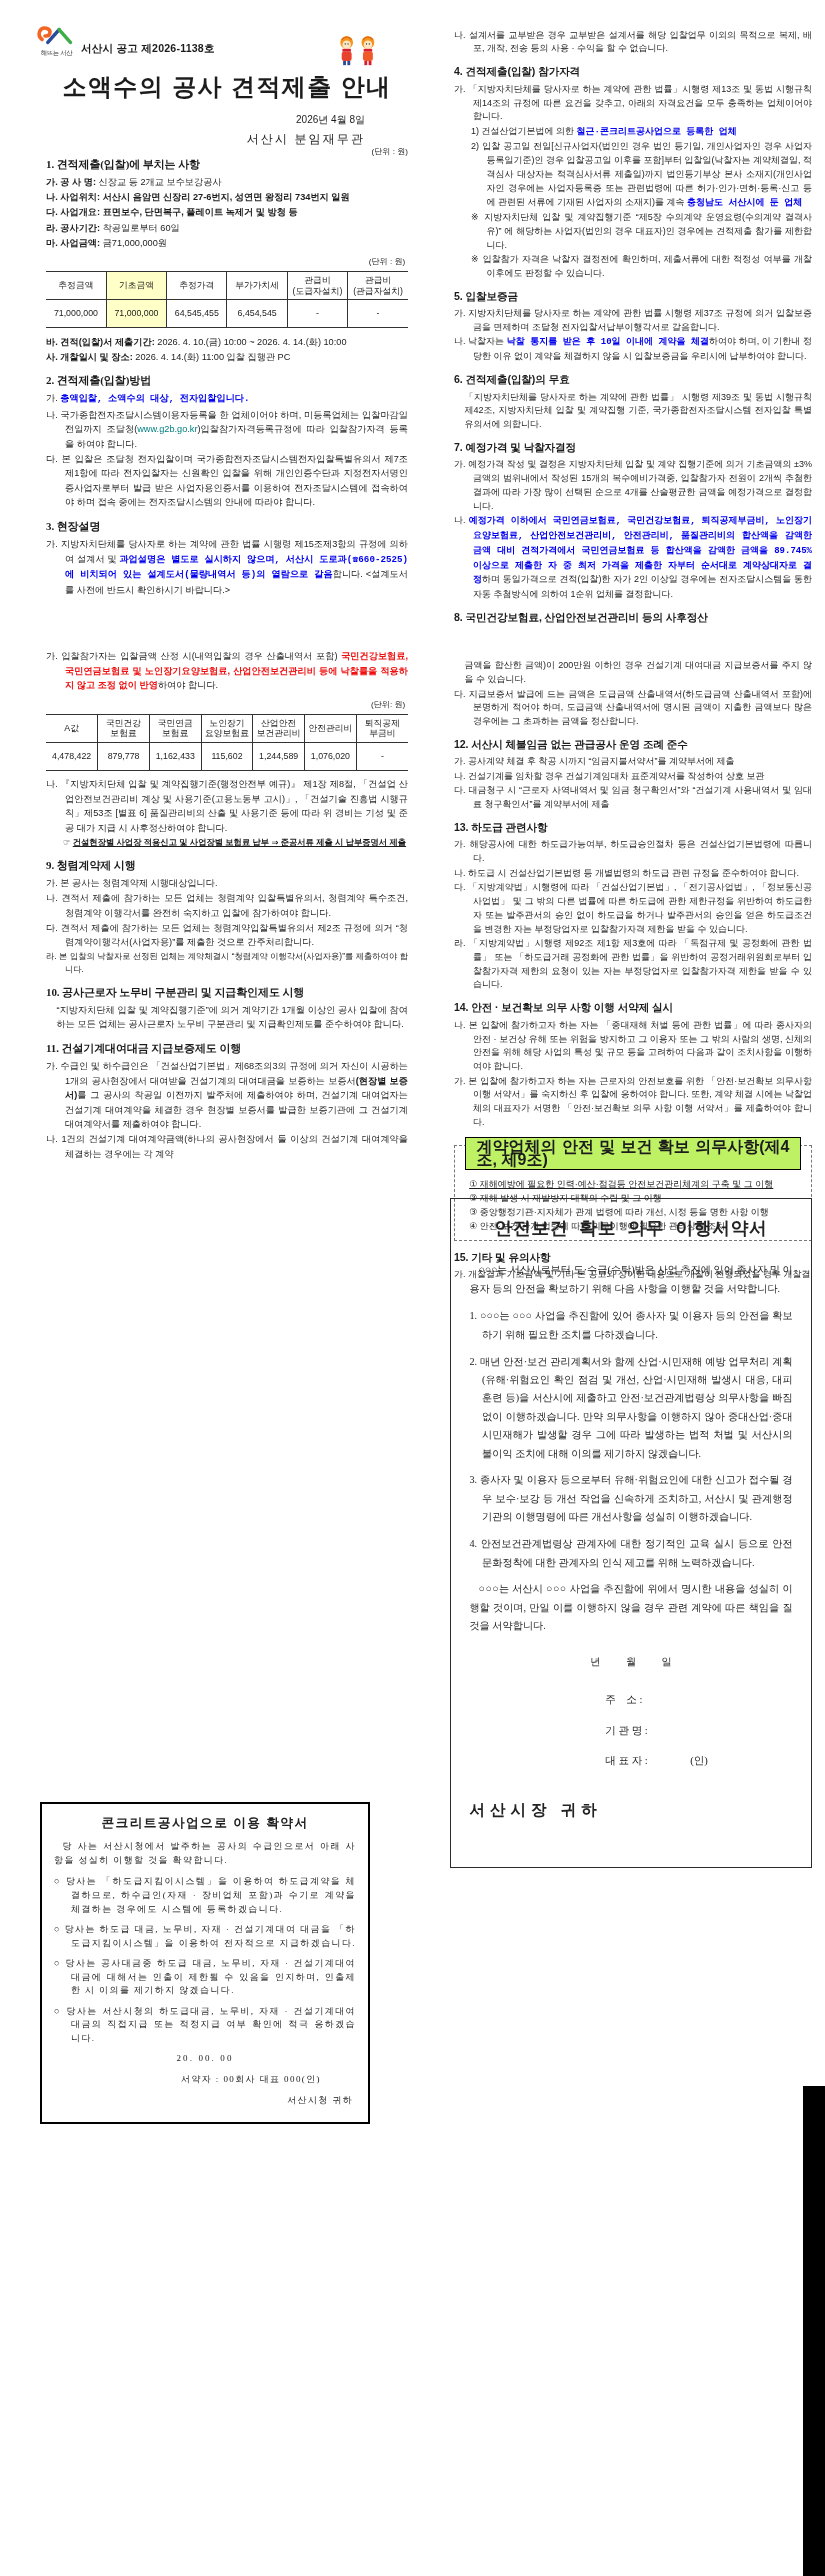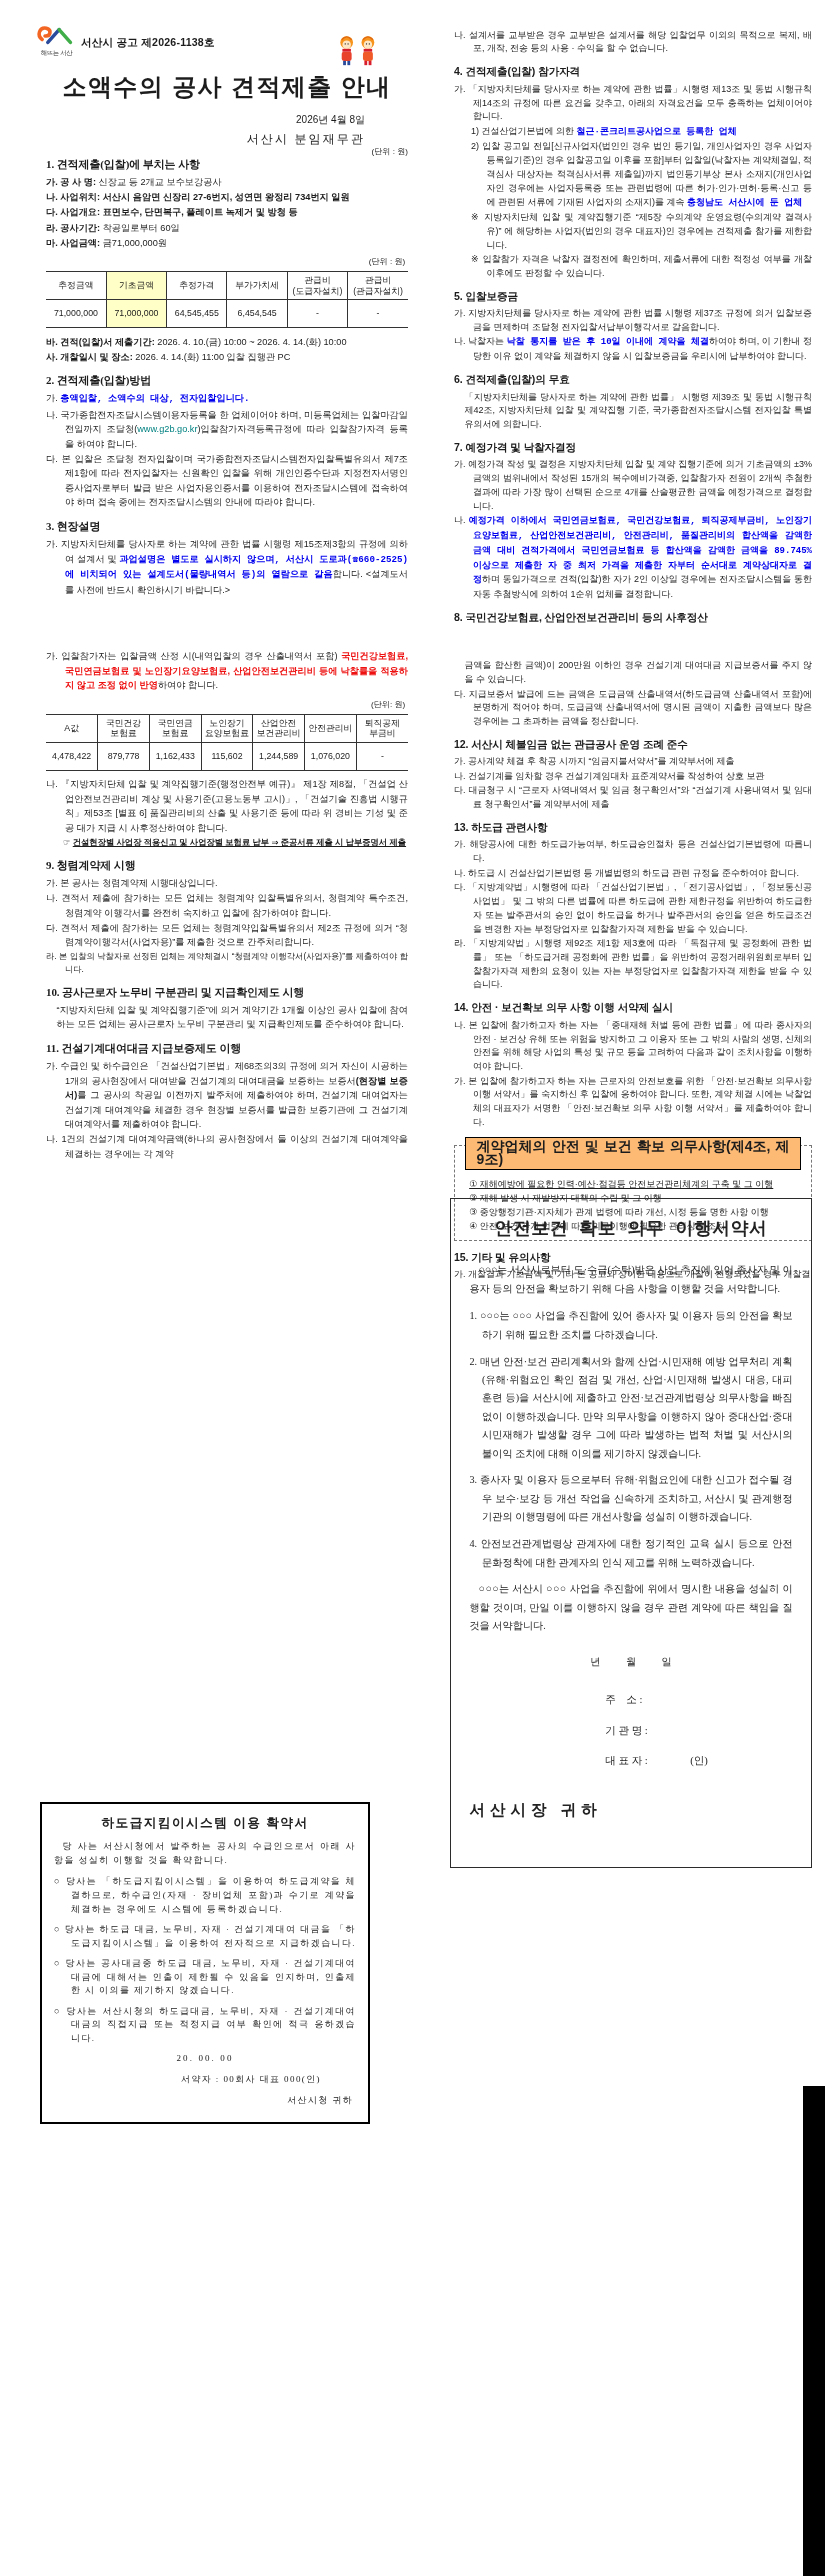--- a/index.html
+++ b/index.html
@@ -2,21 +2,21 @@
 <html style="font-size:11.3px"><head>
 <meta charset="utf-8">
 <style>
   html,body{margin:0;padding:0;background:#9a9a9a;}
   .page{position:relative;width:825px;height:2576px;background:#ffffff;margin:0 auto;
         font-family:"Liberation Sans","DejaVu Sans",sans-serif;color:#1c1c1c;overflow:hidden;}
 
   
   .logo{position:absolute;left:31px;top:24px;width:51px;text-align:center;}
   .logo-caption{font-size:6.4px;color:#333;margin-top:-1.4px;letter-spacing:-0.4px;}
-  .notice-no{position:absolute;left:81px;top:36px;font-size:10.6px;font-weight:bold;letter-spacing:0.2px;}
+  .notice-no{position:absolute;left:81px;top:42px;font-size:10.6px;font-weight:bold;letter-spacing:0.2px;}
   .mascots{position:absolute;left:336px;top:34px;}
   .doc-title{position:absolute;left:46px;top:71px;width:362px;text-align:center;
              font-size:24px;font-weight:bold;letter-spacing:1.4px;}
   .date-issuer{position:absolute;left:46px;top:113px;width:319px;text-align:right;}
   .date-line{font-size:10px;}
   .issuer-line{font-size:12px;letter-spacing:2.1px;margin-top:3.5px;}
   .unit-top{position:absolute;left:46px;top:146px;width:362px;text-align:right;font-size:8.1px;color:#222;}
 
   
   .col{position:absolute;text-align:justify;}
@@ -47,22 +47,22 @@
                   margin:1.4px 0 6.4px;text-align:center;}
   table.doc-table th,table.doc-table td{border:0.7px solid #333;font-weight:normal;}
   table.doc-table th{white-space:pre-line;padding:2.8px 0.7px;font-size:8.8px;line-height:10.6px;}
   table.doc-table td{padding:6.4px 0.7px;font-size:8.8px;}
   table.doc-table tr > :first-child{border-left:none;}
   table.doc-table tr > :last-child{border-right:none;}
   .cell-hl{background:#ffffc8;}
   .cell-b{font-weight:bold;}
 
   .dash-box{border:1.4px dashed #777;margin:15.5px 0 7px;padding:11.3px 10px 7px;}
-  .dash-title{border:1.4px solid #000;background:#fdba74;width:-moz-fit-content;width:fit-content;
-              margin:-21px auto 7px;padding:2.1px 10.6px;font-weight:bold;font-size:14px;}
+  .dash-title{border:1.4px solid #000;background:#bef264;width:-moz-fit-content;width:fit-content;
+              margin:-21px auto 7px;padding:2.1px 10.6px;font-weight:bold;font-size:16px;}
   .dash-item{font-size:9px;line-height:14px;padding-left:4.2px;text-align:left;}
   .dash-item.u{text-decoration:underline;}
 
   
   .safety-box{position:absolute;left:450px;top:1198px;width:362px;height:670px;box-sizing:border-box;
               border:1.4px solid #2b2b2b;padding:18.4px 18.4px 14px;
               font-family:"Liberation Serif","DejaVu Serif",serif;font-size:10.2px;line-height:18.4px;
               text-align:justify;color:#222;}
   .safety-title{text-align:center;font-size:17.7px;font-weight:bold;letter-spacing:0.7px;
                 font-family:Liberation Mono, monospace;margin:2.8px 0 22.6px;}
@@ -277,21 +277,21 @@
     <div class="safety-date">년          월          일</div>
     <div class="sign-block" id="sign-block">
         <div class="sign-line">주    소 :</div>
         <div class="sign-line">기 관 명 :</div>
         <div class="sign-line">대 표 자 :                (인)</div>
       </div>
     <div class="safety-recipient">서산시장 귀하</div>
   </div>
 
   <div class="sub-box">
-    <div class="sub-title">하도급지킴이시스템 이용 확약서</div>
+    <div class="sub-title">콘크리트공사업으로 이용 확약서</div>
     <div class="sub-intro">당 사는 서산시청에서 발주하는 공사의 수급인으로서 아래 사항을 성실히 이행할 것을 확약합니다.</div>
     <div id="sub-items">
         <div class="sub-item">○ 당사는 「하도급지킴이시스템」을 이용하여 하도급계약을 체결하므로, 하수급인(자재 · 장비업체 포함)과 수기로 계약을 체결하는 경우에도 시스템에 등록하겠습니다.</div>
         <div class="sub-item">○ 당사는 하도급 대금, 노무비, 자재 · 건설기계대여 대금을 「하도급지킴이시스템」을 이용하여 전자적으로 지급하겠습니다.</div>
         <div class="sub-item">○ 당사는 공사대금중 하도급 대금, 노무비, 자재 · 건설기계대여 대금에 대해서는 인출이 제한될 수 있음을 인지하며, 인출제한 시 이의를 제기하지 않겠습니다.</div>
         <div class="sub-item">○ 당사는 서산시청의 하도급대금, 노무비, 자재 · 건설기계대여대금의 직접지급 또는 적정지급 여부 확인에 적극 응하겠습니다.</div>
       </div>
     <div class="sub-date">20. 00. 00</div>
     <div class="sub-signer">서약자 : 00회사 대표 000(인)</div>
     <div class="sub-recipient">서산시청 귀하</div>

